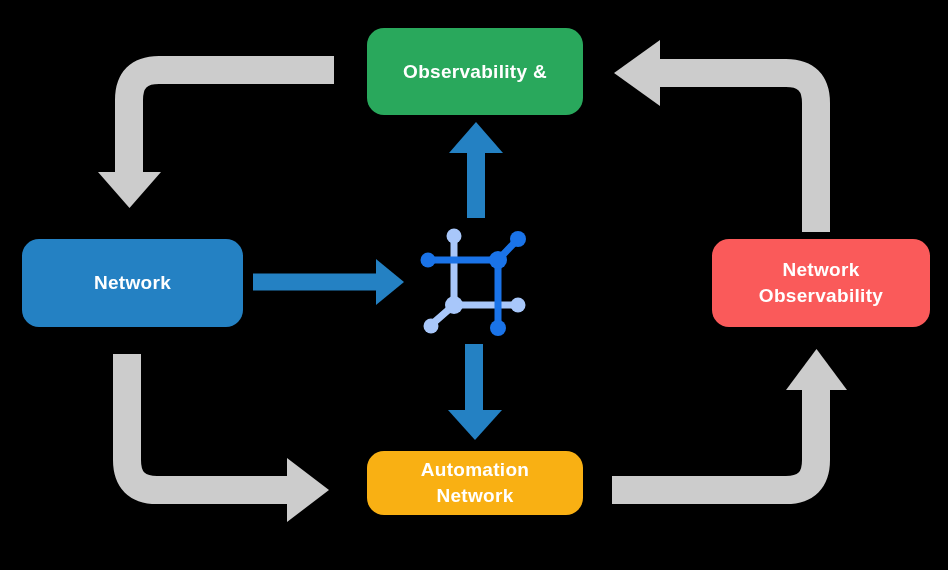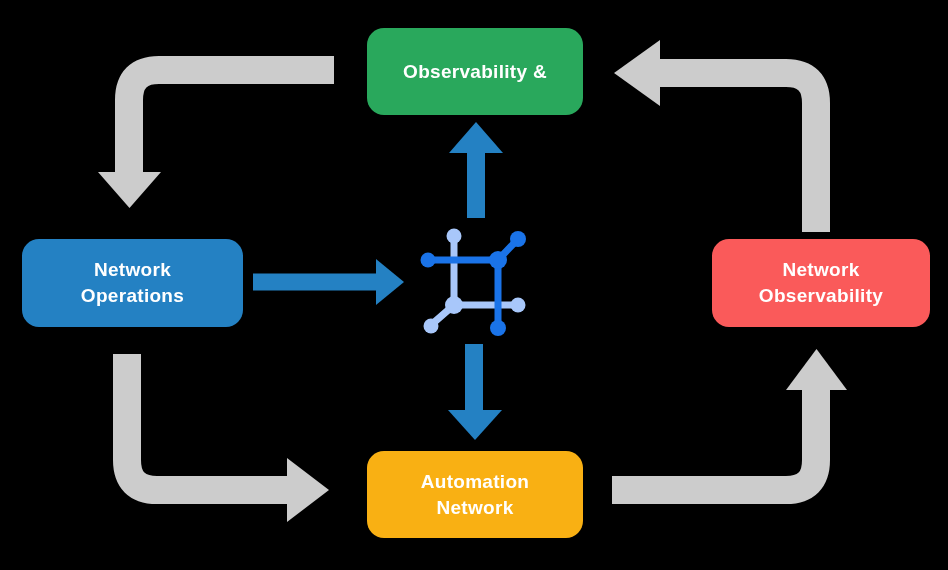--- a/index.html
+++ b/index.html
@@ -22,21 +22,21 @@
     color: var(--text-white, #fff);
     font-size: 19px;
     font-weight: 700;
     letter-spacing: 0.3px;
     line-height: 1.35;
     text-align: center;
   }
   .node-observability { left: 367px; top: 28px;  width: 216px; height: 87px; background: var(--node-green); }
   .node-operations    { left: 22px;  top: 239px; width: 221px; height: 88px; background: var(--node-blue); }
   .node-infrastructure{ left: 712px; top: 239px; width: 218px; height: 88px; background: var(--node-red); }
-  .node-automation    { left: 367px; top: 451px; width: 216px; height: 87px; background: var(--node-yellow); }
+  .node-automation    { left: 367px; top: 451px; width: 216px; height: 64px; background: var(--node-yellow); }
 
   .gray-path { fill: none; stroke: var(--arrow-gray); stroke-width: 28; }
   .gray-head { fill: var(--arrow-gray); stroke: none; }
   .blue-path { fill: none; stroke: var(--arrow-blue); stroke-width: 18; }
   .blue-head { fill: var(--arrow-blue); stroke: none; }
 
   .icon-dark-line  { stroke: var(--icon-dark-blue);  stroke-width: 7; stroke-linecap: round; fill: none; }
   .icon-light-line { stroke: var(--icon-light-blue); stroke-width: 7; stroke-linecap: round; fill: none; }
   .icon-dark-dot   { fill: var(--icon-dark-blue);  stroke: none; }
   .icon-light-dot  { fill: var(--icon-light-blue); stroke: none; }
@@ -102,21 +102,20 @@
       <circle class="icon-dark-dot" cx="83" cy="35" r="9"></circle>
     </g>
   </svg>
 
   <div class="node node-observability">
     <span>Observability &amp;</span>
   </div>
 
   <div class="node node-operations">
     <span>Network</span>
-    <span>Operations</span>
   </div>
 
   <div class="node node-infrastructure">
     <span>Network</span>
     <span>Observability</span>
   </div>
 
   <div class="node node-automation">
     <span>Automation</span>
     <span>Network</span>

